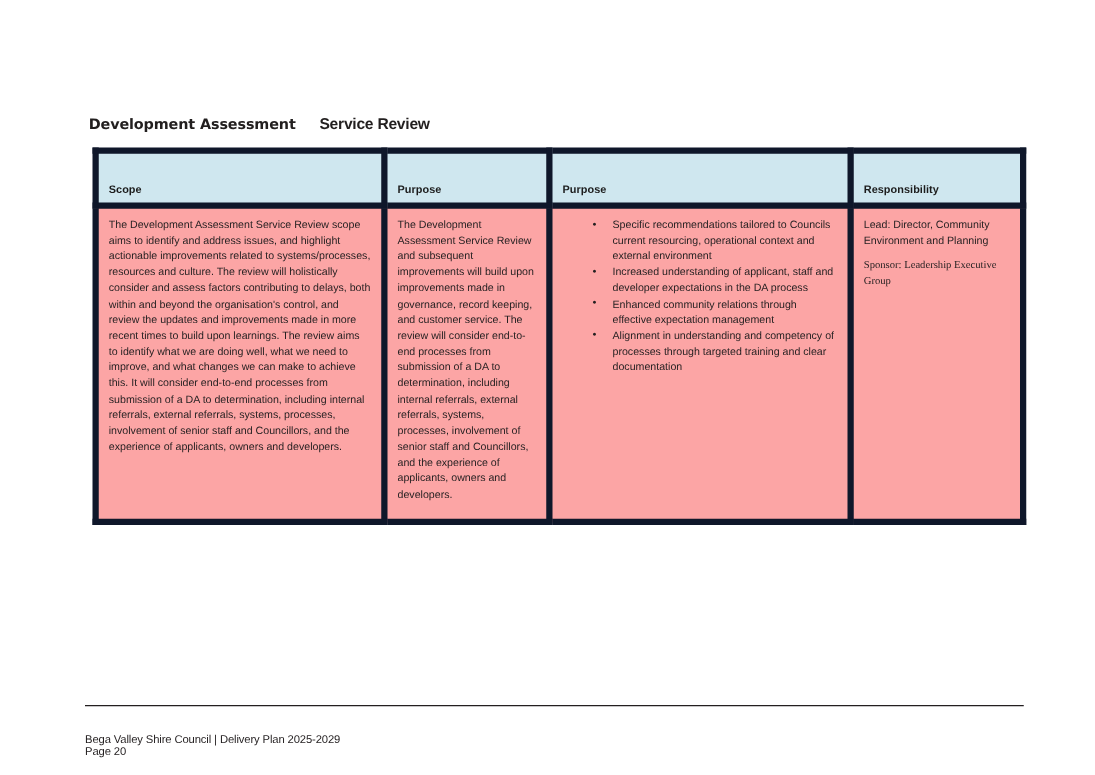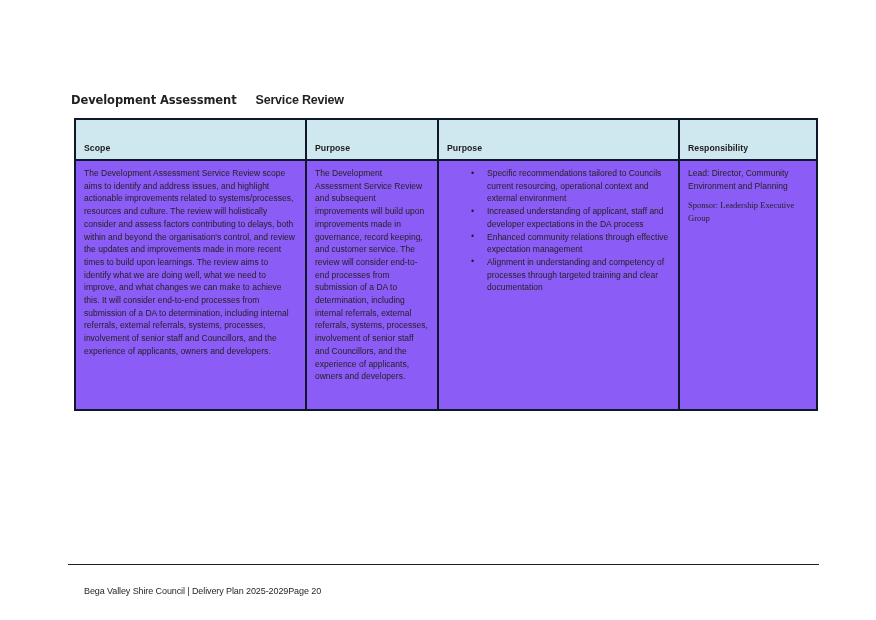--- a/index.html
+++ b/index.html
@@ -55,39 +55,39 @@
     border-collapse: collapse;
     table-layout: fixed;
   }
   .review-table col.c-scope        { width: 231px; }
   .review-table col.c-purpose      { width: 132px; }
   .review-table col.c-outcomes     { width: 241px; }
   .review-table col.c-responsibility { width: 138px; }
 
   .review-table th,
   .review-table td {
-    border: 2px solid #0f172a;
+    border: 5px solid #0f172a;
     vertical-align: top;
     padding: 0;
   }
 
   .review-table thead th {
     background: #cfe7ef;
     height: 33px;
     vertical-align: bottom;
     padding: 0 0 6px 8px;
     text-align: left;
     font-size: 8.7px;
     font-weight: bold;
     color: #1c1c1c;
     letter-spacing: 0.05px;
   }
 
   .review-table tbody td {
-    background: #8b5cf6;
+    background: #fca5a5;
     padding: 6px 8px 10px 8px;
     font-size: 8.5px;
     line-height: 12.7px;
     color: #231f20;
   }
   .review-table tbody td.cell-body { height: 232px; }
 
   .cell-para { margin: 0; }
   .cell-para + .cell-para { margin-top: 7px; font-family: Liberation Serif, serif; }
 
@@ -120,28 +120,30 @@
   .footer-rule {
     position: absolute;
     left: 68px;
     top: 564px;
     width: 751px;
     height: 0;
     border-top: 1.3px solid #231f20;
   }
   .footer {
     position: absolute;
-    left: 84px;
+    left: 68px;
     top: 586px;
     width: 751px;
     display: flex;
+    justify-content: space-between;
     align-items: baseline;
     font-size: 9px;
     color: #231f20;
     letter-spacing: -0.1px;
+    flex-direction: column;
   }
   .footer-left, .footer-right { white-space: nowrap; }
 </style>
 </head>
 <body>
 
 <div class="page">
 
   <div class="doc-heading">
     <span class="heading-primary">Development Assessment</span><span class="heading-secondary">Service Review</span>

